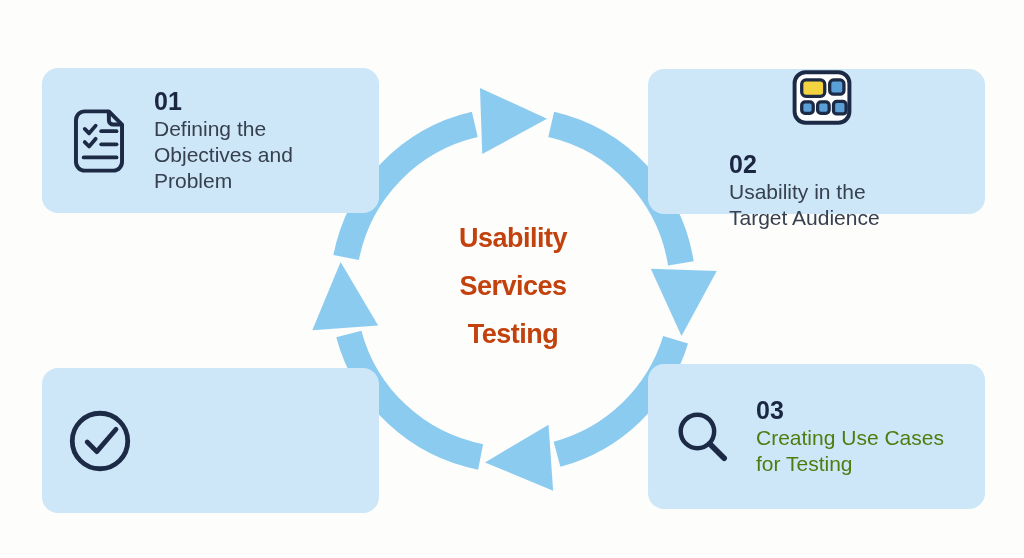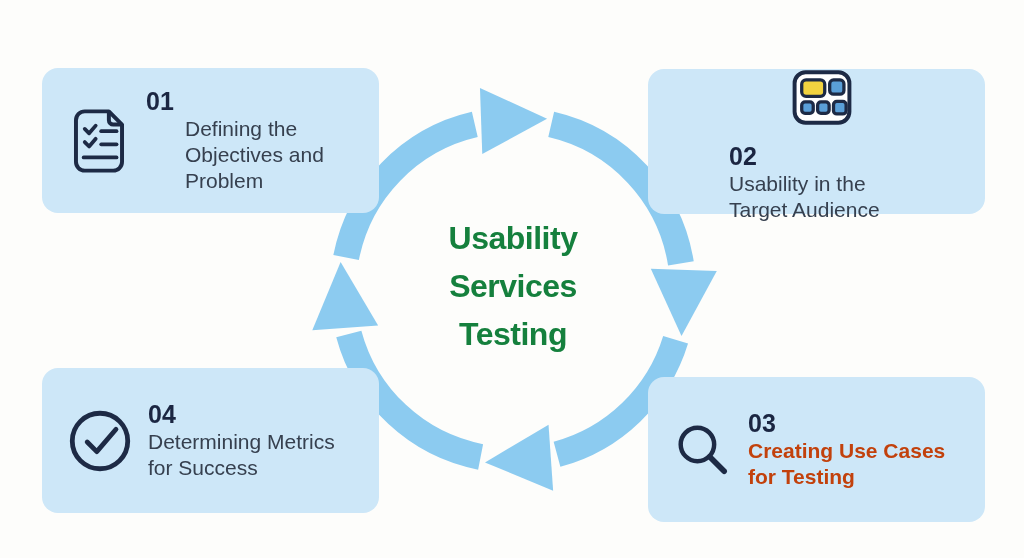--- a/index.html
+++ b/index.html
@@ -35,43 +35,43 @@
   }
   
   .center-title {
     position: absolute;
     left: 513px;
     top: 286px;
     transform: translate(-50%, -50%);
     z-index: 2;
     text-align: center;
     width: 320px;
-    color: #15803d;
-    font-size: 32px;
+    color: #c2410c;
+    font-size: 27px;
     font-weight: 800;
     line-height: 48px;
     letter-spacing: -0.5px;
   }
   
   .card {
     position: absolute;
     width: 337px;
     height: 145px;
     box-sizing: border-box;
     background: #cde7f8;
     border-radius: 16px;
     display: flex;
     align-items: center;
-    gap: 16px;
+    gap: 24px;
     padding: 0 16px 0 26px;
     z-index: 3;
   }
   .card-1 { left: 42px;  top: 68px;  }
   .card-2 { left: 648px; top: 69px; flex-direction: column;  }
-  .card-3 { left: 648px; top: 377px; }
+  .card-3 { left: 648px; top: 364px; }
   .card-4 { left: 42px;  top: 368px; }
   .card .icon-box {
     flex: 0 0 auto;
     display: flex;
     align-items: center;
     justify-content: center;
   }
   .step-number {
     font-size: 25px;
     font-weight: 700;
@@ -79,24 +79,24 @@
     line-height: 28px;
   }
   .step-label {
     font-size: 21px;
     font-weight: 400;
     color: #36404f;
     line-height: 26px;
     margin-top: 1px;
   }
   .card-3 .step-label {
-    font-weight: 700;
-    color: #c2410c;
+    font-weight: 400;
+    color: #4d7c0f;
   }
-  .card-1 .step-label { max-width: 165px; margin-left: 39px; }
+  .card-1 .step-label { max-width: 165px; }
   .card-2 .step-label { max-width: 185px; }
   .card-3 .step-label { max-width: 218px; }
   .card-4 .step-label { max-width: 218px; }
 </style>
 </head>
 <body>
 
 <div class="stage">
 
   <svg class="cycle-svg" width="1024" height="558" viewBox="0 0 1024 558">
@@ -166,19 +166,15 @@
     </div>
   </div>
 
   <div class="card card-4">
     <div class="icon-box">
       <svg width="64" height="64" viewBox="0 0 60 60" fill="none">
         <circle cx="30" cy="30" r="26" stroke="#1d2a45" stroke-width="4.5"></circle>
         <path d="M18 31 L27 40 L45 19" stroke="#1d2a45" stroke-width="4.5" stroke-linecap="round" stroke-linejoin="round"></path>
       </svg>
     </div>
-    <div>
-      <div class="step-number">04</div>
-      <div class="step-label">Determining Metrics for Success</div>
-    </div>
   </div>
 
 </div>
 
 </body></html>

